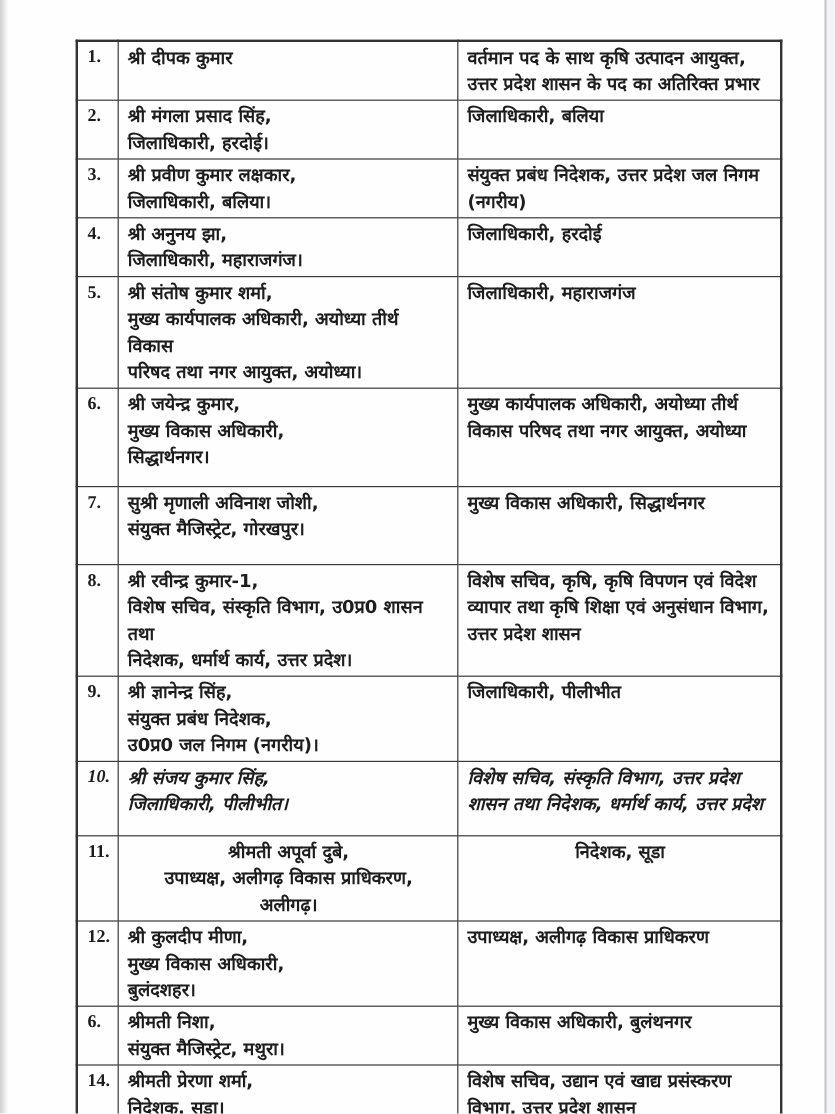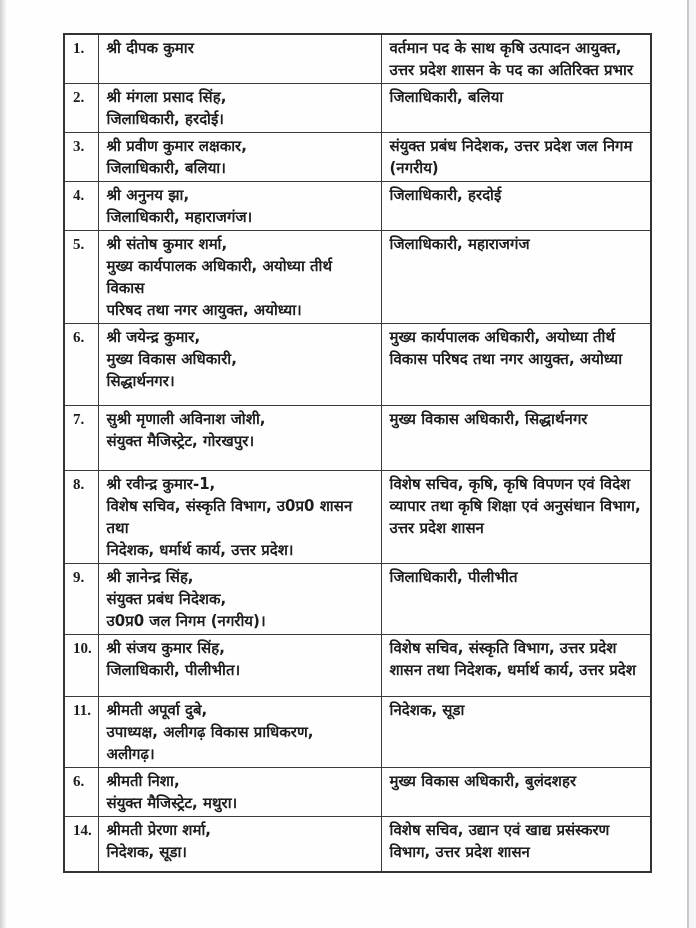--- a/index.html
+++ b/index.html
@@ -70,22 +70,22 @@
   
   tr.r1  { height: 46px; }
   tr.r2  { height: 44px; }
   tr.r3  { height: 44px; }
   tr.r4  { height: 45px; }
   tr.r5  { height: 66px; }
   tr.r6  { height: 82px; }
   tr.r7  { height: 65px; }
   tr.r8  { height: 65px; }
   tr.r9  { height: 67px; }
-  tr.r10 { height: 62px; }
-  tr.r11 { height: 68px; }
+  tr.r10 { height: 62px; font-style: italic; }
+  tr.r11 { height: 68px; text-align: center; }
   tr.r12 { height: 65px; }
   tr.r13 { height: 44px; }
   tr.r14 { height: 55px; }
 </style>
 </head>
 <body>
 
 <div class="scan-page">
   <div class="edge-left"></div>
   <div class="edge-right-line"></div>
@@ -167,25 +167,32 @@
         <td>विशेष सचिव, संस्कृति विभाग, उत्तर प्रदेश
 शासन तथा निदेशक, धर्मार्थ कार्य, उत्तर प्रदेश</td>
       </tr>
       <tr class="r11">
         <td class="sn-cell">11.</td>
         <td>श्रीमती अपूर्वा दुबे,
 उपाध्यक्ष, अलीगढ़ विकास प्राधिकरण,
 अलीगढ़।</td>
         <td>निदेशक, सूडा</td>
       </tr>
+      <tr class="r12">
+        <td class="sn-cell">12.</td>
+        <td>श्री कुलदीप मीणा,
+मुख्य विकास अधिकारी,
+बुलंदशहर।</td>
+        <td>उपाध्यक्ष, अलीगढ़ विकास प्राधिकरण</td>
+      </tr>
       <tr class="r13">
         <td class="sn-cell">6.</td>
         <td>श्रीमती निशा,
 संयुक्त मैजिस्ट्रेट, मथुरा।</td>
-        <td>मुख्य विकास अधिकारी, बुलंदशहर</td>
+        <td>मुख्य विकास अधिकारी, बुलंथनगर</td>
       </tr>
       <tr class="r14">
         <td class="sn-cell">14.</td>
         <td>श्रीमती प्रेरणा शर्मा,
 निदेशक, सूडा।</td>
         <td>विशेष सचिव, उद्यान एवं खाद्य प्रसंस्करण
 विभाग, उत्तर प्रदेश शासन</td>
       </tr>
     </tbody>
   </table>

